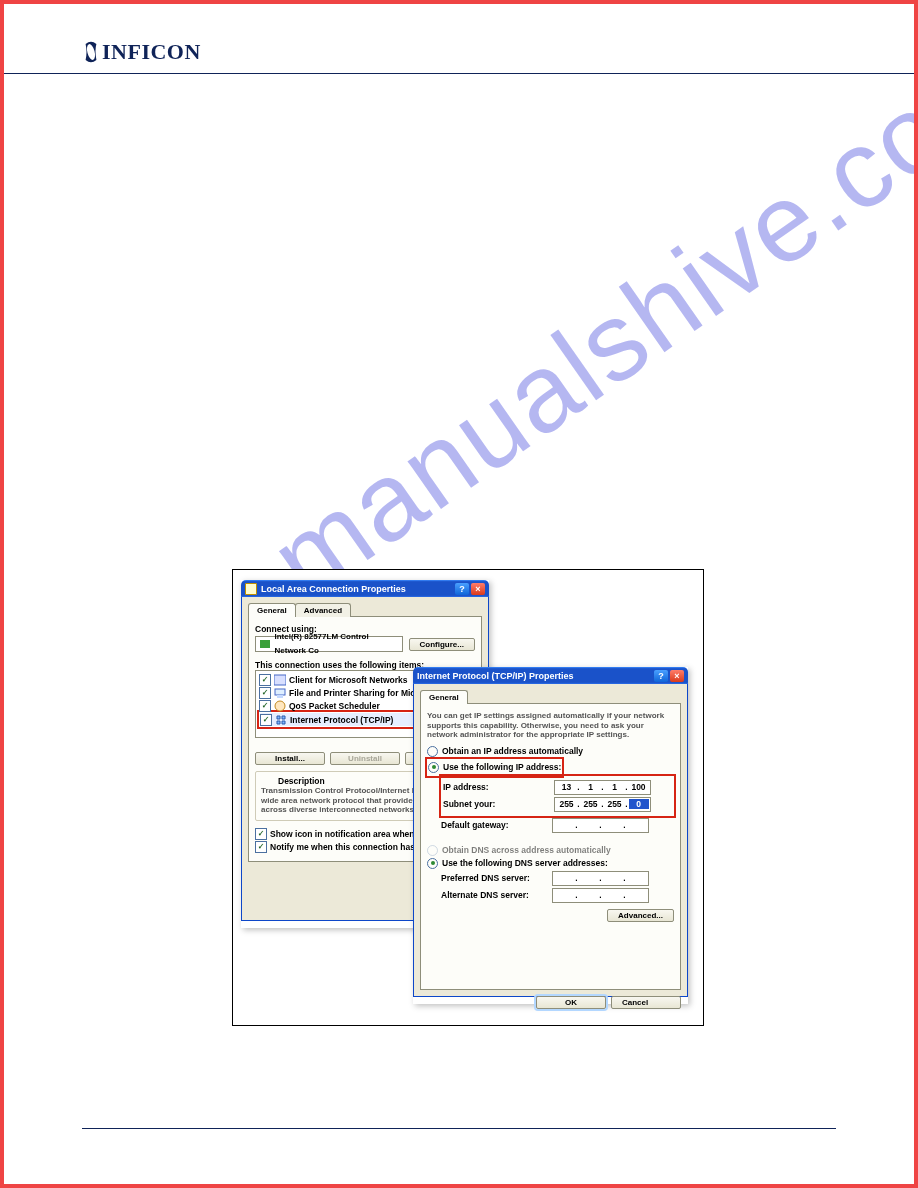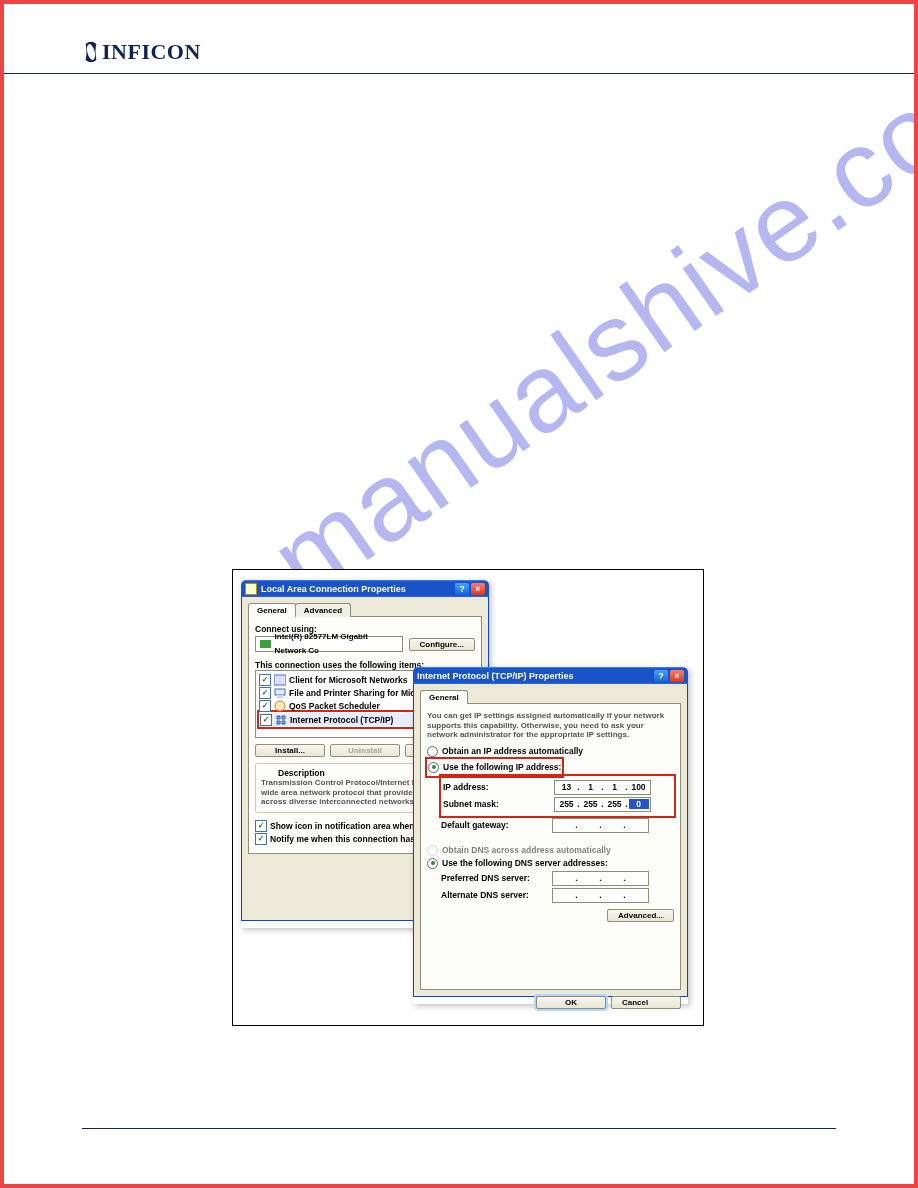--- a/index.html
+++ b/index.html
@@ -292,21 +292,21 @@
       </div>
       <div class="xp-body">
         <div class="tab-strip">
           <div class="tab">General</div>
           <div class="tab inactive">Advanced</div>
         </div>
         <div class="tab-panel">
           <div class="label">Connect using:</div>
           <div class="field-row">
             <div class="text-box adapter">
-                <span>Intel(R) 82577LM Gigabit Network Co</span>
+                <span>Intel(R) 82577LM Control Network Co</span>
               </div>
             <div class="btn">Configure...</div>
           </div>
           <div style="height:6px"></div>
           <div class="label">This connection uses the following items:</div>
           <div class="listbox">
             <div class="checkbox-row">
               <span class="chk checked"></span>
               <svg class="row-icon" viewBox="0 0 12 12">
                   <rect width="12" height="10" y="1" fill="#d8dfff" stroke="#4769c7"></rect>
@@ -331,21 +331,21 @@
             <div class="highlight-red">
               <div class="checkbox-row" style="background:#e6eeff">
                 <span class="chk checked"></span>
                 <svg class="row-icon" viewBox="0 0 12 12">
                     <path d="M2 2h3v3H2zM7 2h3v3H7zM2 7h3v3H2zM7 7h3v3H7z" fill="#7fb7ff" stroke="#2c5aab"></path>
                   </svg>
                 <span>Internet Protocol (TCP/IP)</span>
               </div>
             </div>
           </div>
-          <div class="field-row" style="gap:5px;margin-top:6px;">
+          <div class="field-row" style="gap:5px;margin-top:14px;">
             <div class="btn" style="flex:1;text-align:center">Install...</div>
             <div class="btn" style="flex:1;text-align:center;color:#a8a699">Uninstall</div>
             <div class="btn" style="flex:1;text-align:center">Properties</div>
           </div>
           <div class="group">
             <div class="group-title">Description</div>
             <div class="description" style="white-space:pre-line">Transmission Control Protocol/Internet P
 wide area network protocol that provide
 across diverse interconnected networks</div>
           </div>
@@ -394,21 +394,21 @@
                   <span>13</span>
                     <span class="dot">.</span>
                   <span>1</span>
                     <span class="dot">.</span>
                   <span>1</span>
                     <span class="dot">.</span>
                   <span>100</span>
                 </div>
               </div>
               <div class="field-row">
-                <div class="row-label-col">Subnet mask:</div>
+                <div class="row-label-col">Subnet your:</div>
                 <div class="ipbox">
                   <span>255</span>
                     <span class="dot">.</span>
                   <span>255</span>
                     <span class="dot">.</span>
                   <span>255</span>
                     <span class="dot">.</span>
                   <span style="background:#2254cc;color:#fff">0</span>
                 </div>
               </div>

